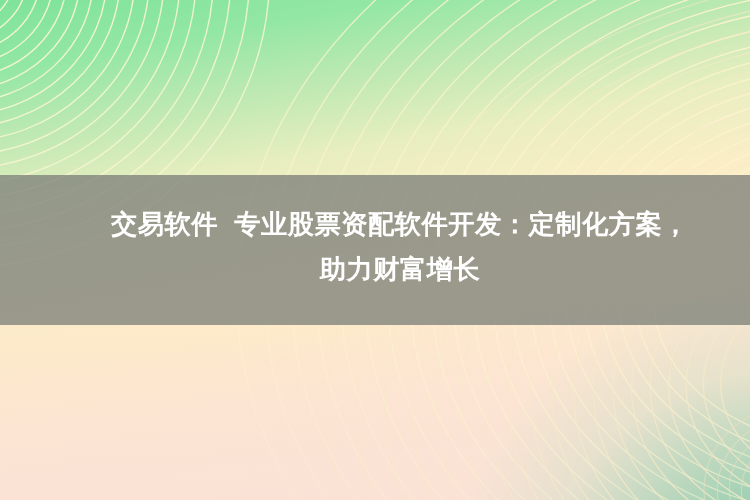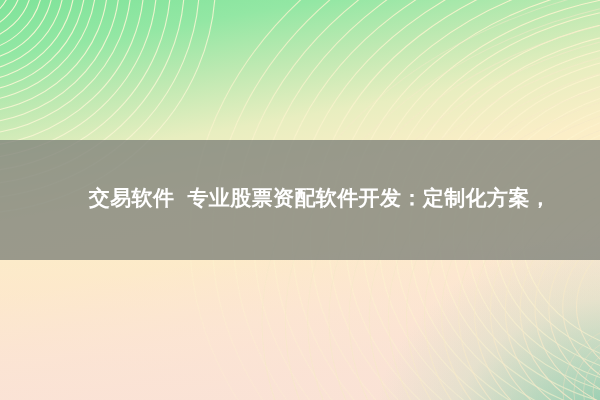--- a/index.html
+++ b/index.html
@@ -204,15 +204,16 @@
         <circle cx="596" cy="392" r="40"></circle>
         <circle cx="596" cy="392" r="49"></circle>
         <circle cx="596" cy="392" r="58"></circle>
         <circle cx="596" cy="392" r="68"></circle>
       </g>
     </svg>
   </div>
 
   <div class="band">
     <div class="title-line l1">交易软件 专业股票资配软件开发：定制化方案，</div>
+    <div class="title-line l2">助力财富增长</div>
   </div>
 
 </div>
 
 </body></html>

